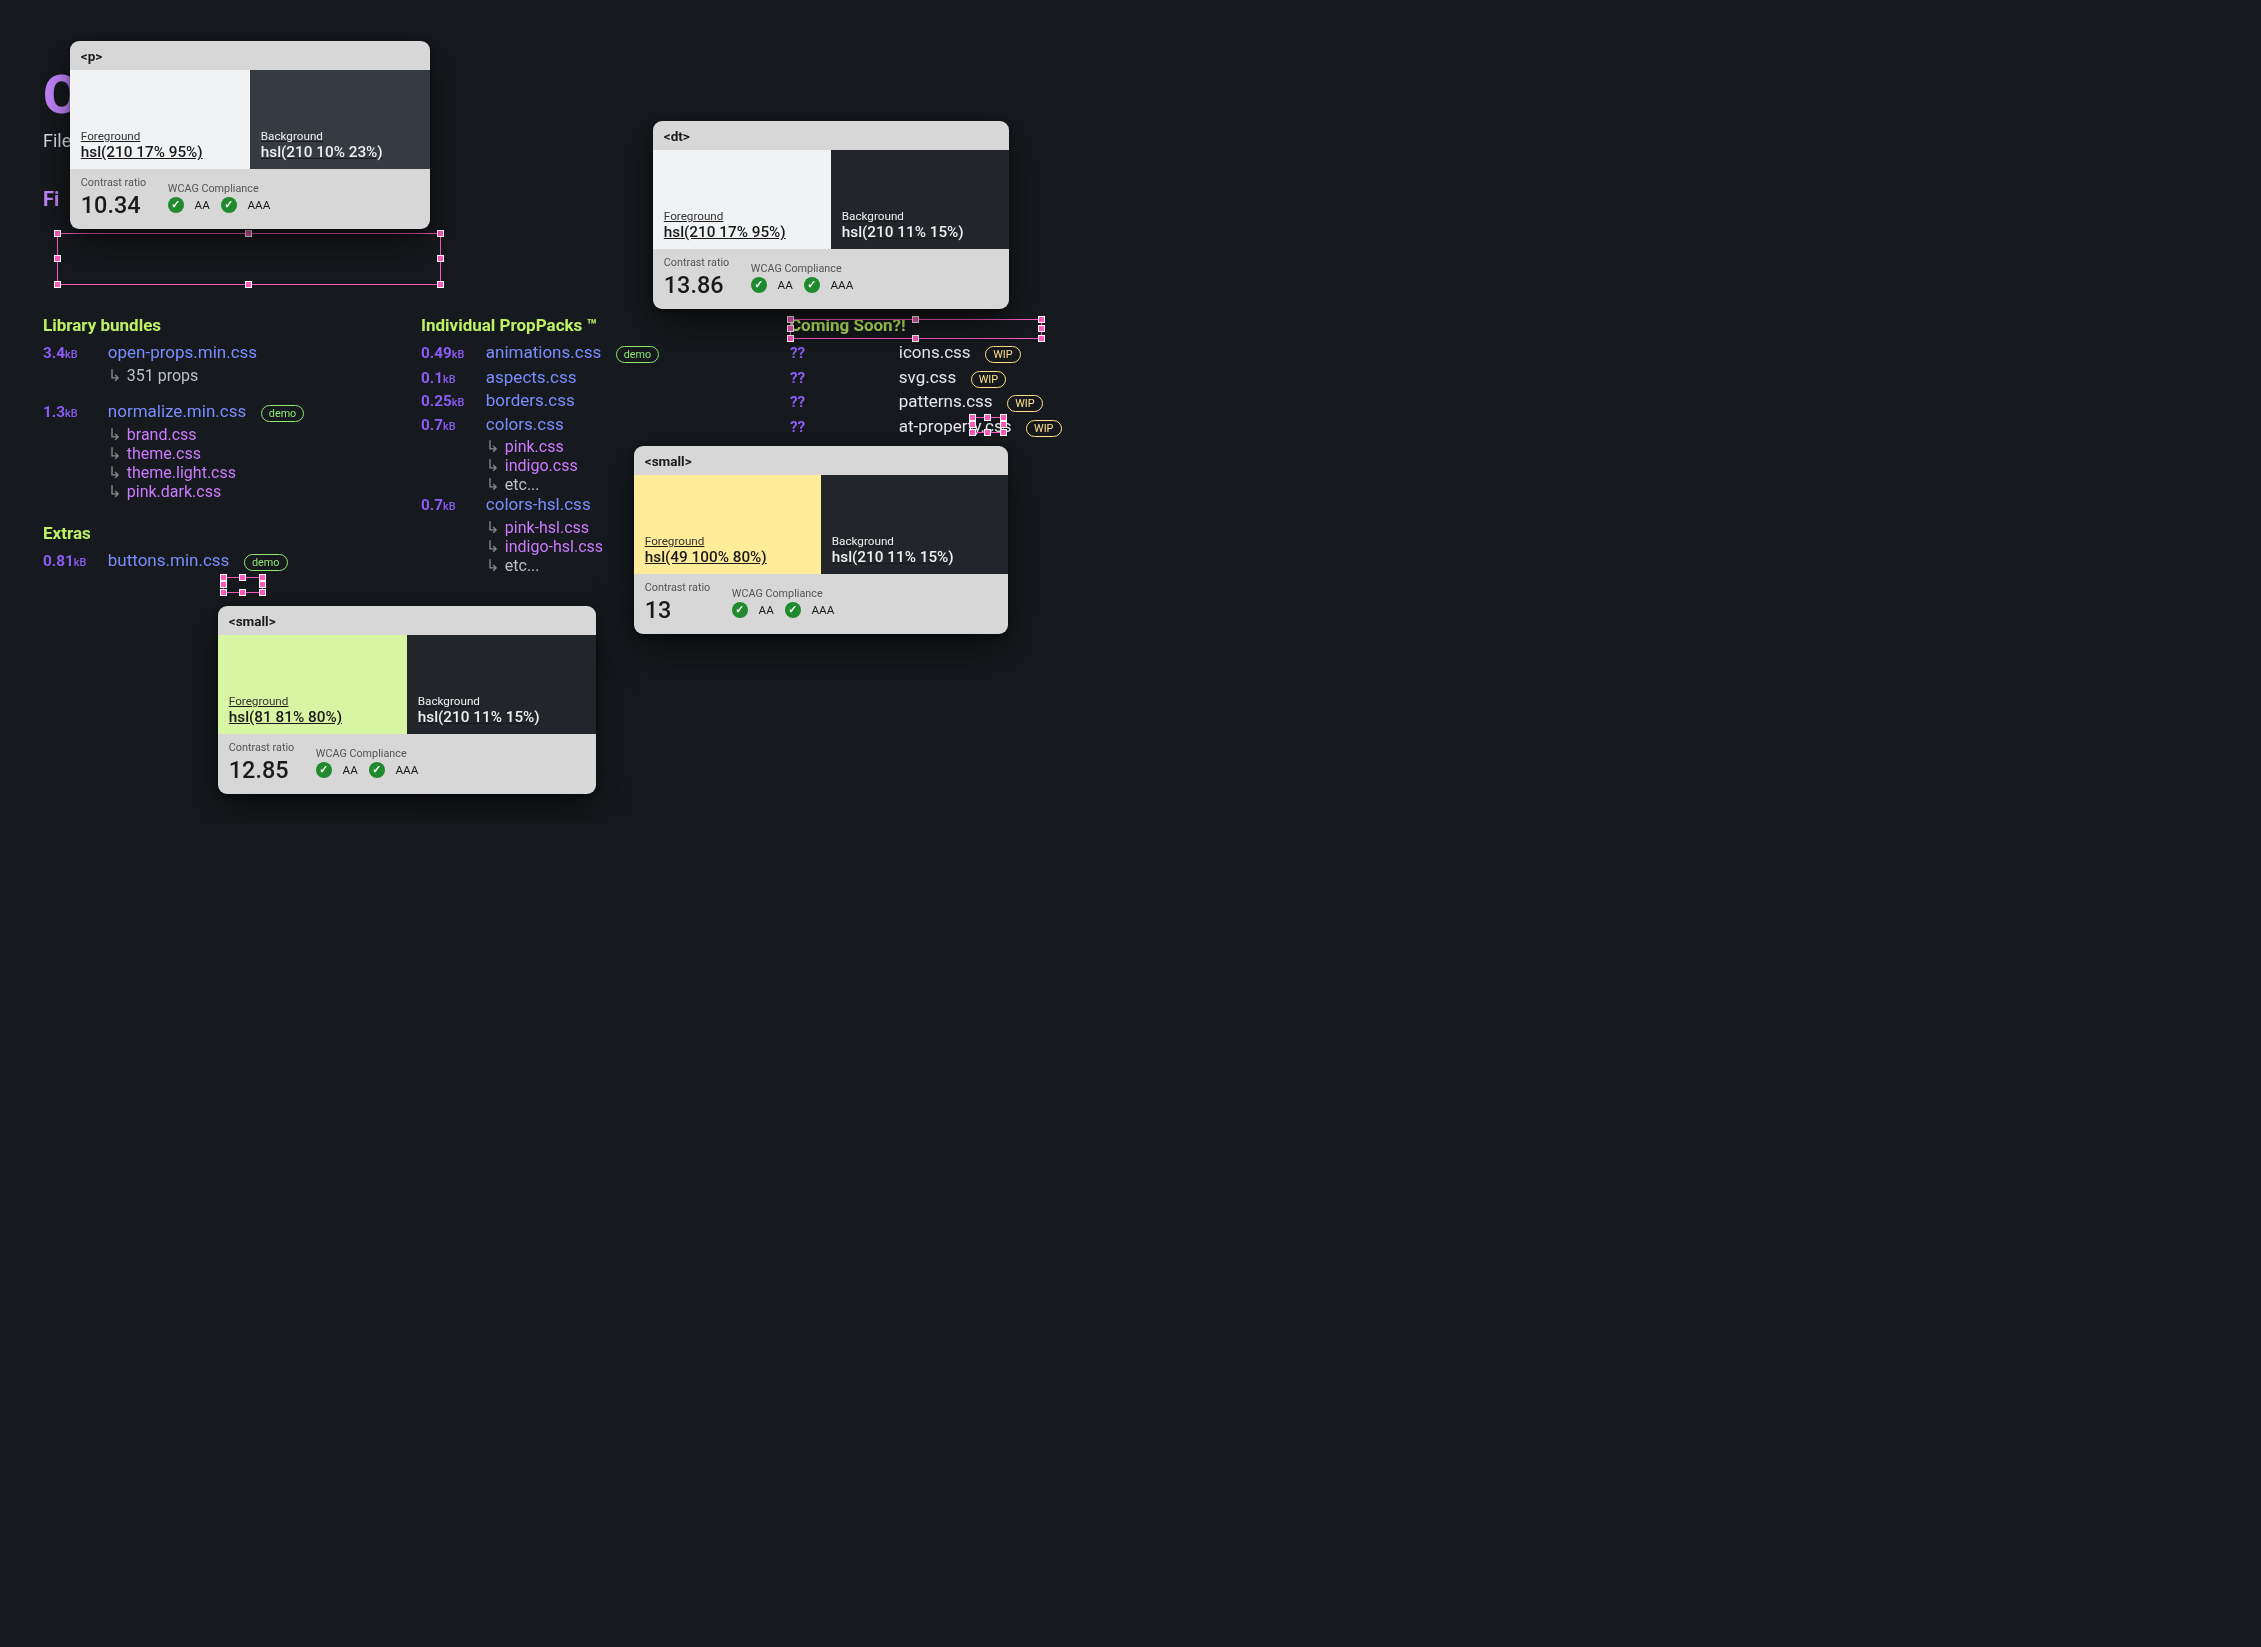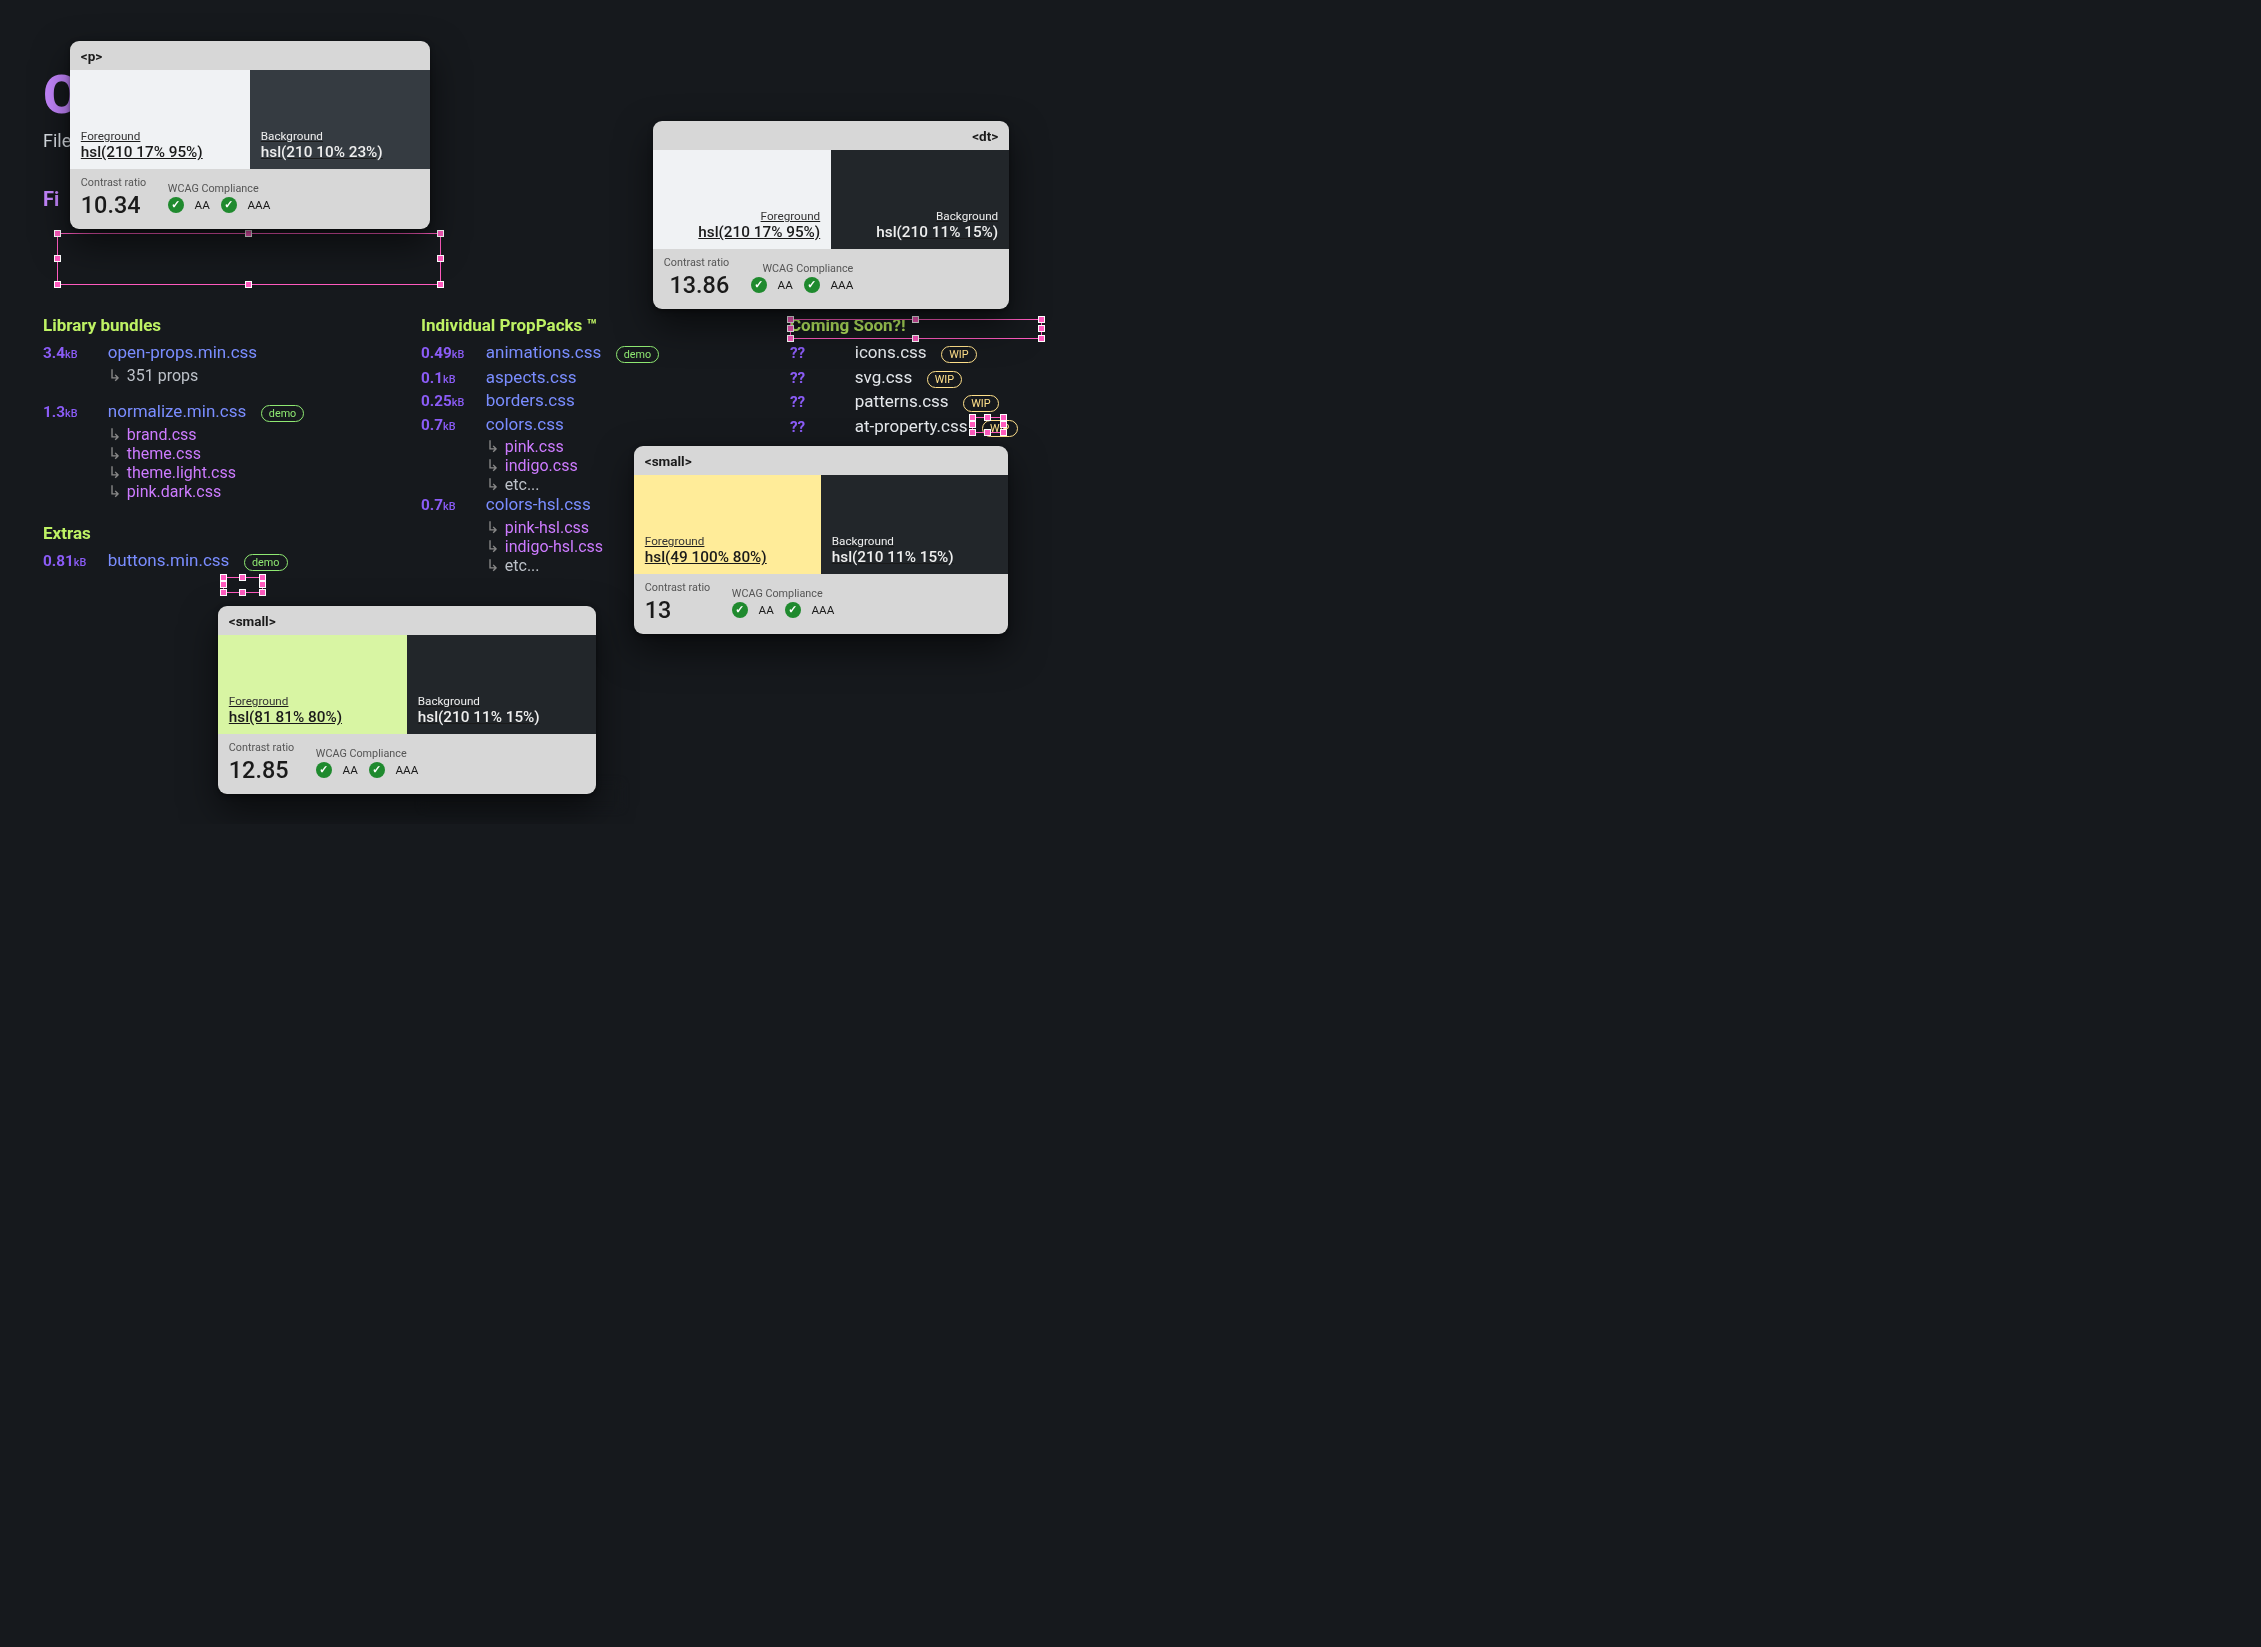--- a/index.html
+++ b/index.html
@@ -47,21 +47,21 @@
   .sel-box .h.ml{top:calc(50% - 3.6px);left:-3.6px}.sel-box .h.mr{top:calc(50% - 3.6px);right:-3.6px}
 
   
   .lists { position:absolute; left:43px; top:315px; width:1044px; display:flex; gap:27px; }
   .col { }
   .col h3 { color:#bef264; font-size:17px; font-weight:700; margin-bottom:7.2px; }
   .row { display:flex; align-items:baseline; gap:10.8px; margin-bottom:3.6px; }
   .size { color:#8b5cf6; font-weight:700; font-size:15.3px; width:54px; text-align:left;}
   .size small{font-size:10.8px;font-weight:500;}
   .link { color:#7a8dff; font-size:17px; text-decoration:none; }
-  .link-white { color:#e5e8ec; font-size:17px; }
+  .link-white { color:#e5e8ec; font-size:17px;margin-left:44px; }
   .badge {
     display:inline-block; padding:0.9px 7.2px; border-radius:9px; font-size:10.8px;
     border:0.9px solid; margin-left:3.6px;
   }
   .badge.demo { color:#8fe972; border-color:#8fe972; }
   .badge.wip  { color:#ffe08a; border-color:#ffe08a; }
   .sub { display:flex; align-items:center; gap:5.4px; margin-left:65px; color:#cd7bff; font-size:16px;}
   .sub .arrow { color:#888; font-size:16px; }
   .sub.muted { color:#bcc1c8; }
 
@@ -298,21 +298,21 @@
           <span class="check">✓</span>
             <span>AA</span>
           <span class="check">✓</span>
             <span>AAA</span>
         </div>
       </div>
     </div>
     <div class="pointer-down" style="left:18px;"></div>
   </div>
 
-  <div class="tip" style="left:653px;top:121px;width:356px;text-align:right;">
+  <div class="tip" style="left:653px;top:121px;width:356px;">
     <div class="tag">&lt;dt&gt;</div>
     <div class="swatches">
       <div class="sw" style="background:hsl(210,17%,95%);">
         <div class="lbl">Foreground</div>
         <div class="val">hsl(210 17% 95%)</div>
       </div>
       <div class="sw dark" style="background:hsl(210,11%,15%);">
         <div class="lbl">Background</div>
         <div class="val">hsl(210 11% 15%)</div>
       </div>

